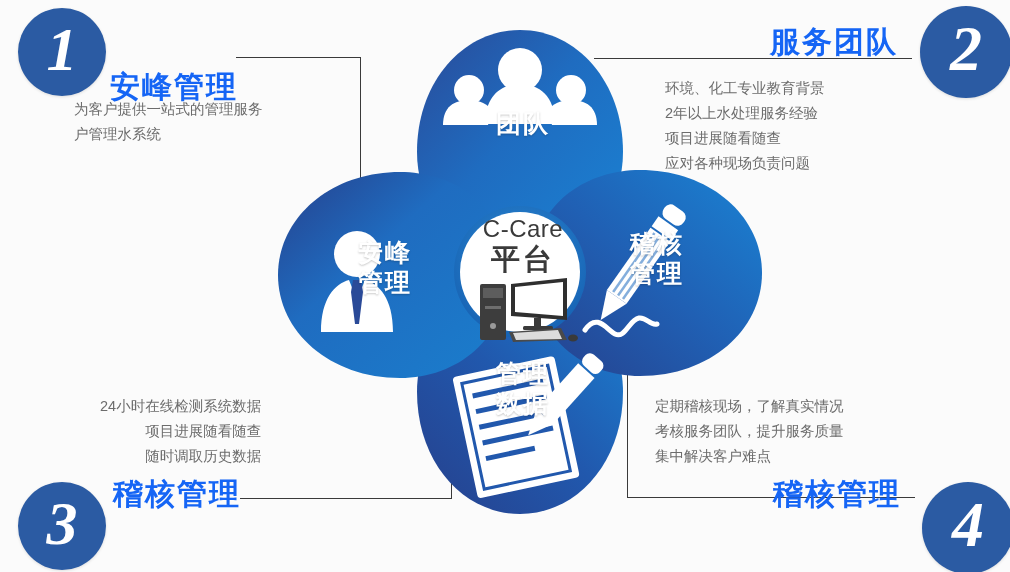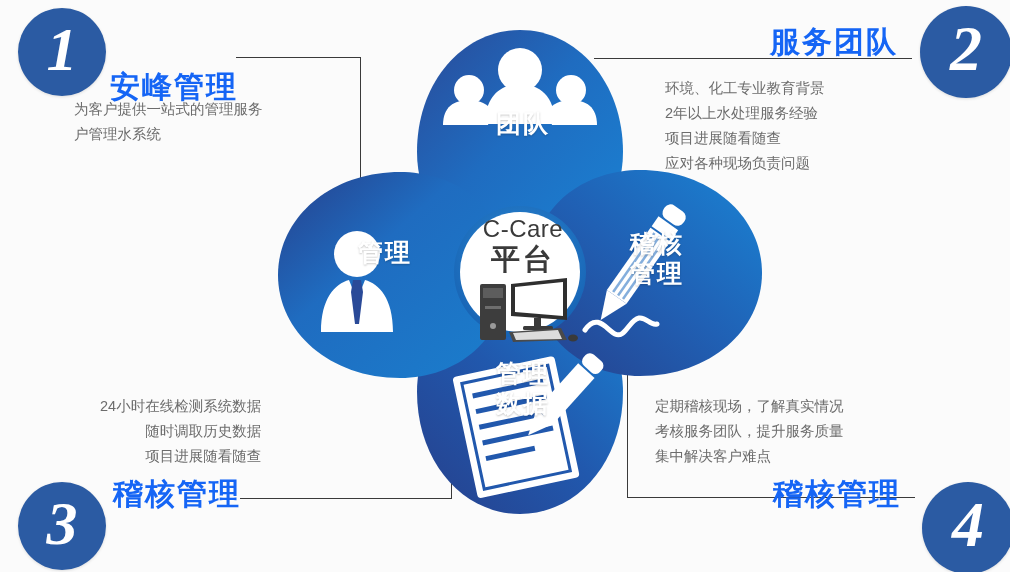--- a/index.html
+++ b/index.html
@@ -235,20 +235,21 @@
   </div>
   <div class="petal-label" id="lbl-right">
     <div>稽核</div>
     <div>管理</div>
   </div>
   <div class="petal-label" id="lbl-bottom">
     <div>管理</div>
     <div>数据</div>
   </div>
   <div class="petal-label" id="lbl-left">
+    <div>安峰</div>
     <div>管理</div>
   </div>
 
   <div class="center-text">
     <div class="cc">C-Care</div>
     <div class="pt">平台</div>
   </div>
 
   <div class="badge" id="badge1">
     <span>1</span>
@@ -273,22 +274,22 @@
     <div>户管理水系统</div>
   </div>
   <div class="qbody" id="b2">
     <div>环境、化工专业教育背景</div>
     <div>2年以上水处理服务经验</div>
     <div>项目进展随看随查</div>
     <div>应对各种现场负责问题</div>
   </div>
   <div class="qbody" id="b3">
     <div>24小时在线检测系统数据</div>
+    <div>项目进展随看随查</div>
     <div>随时调取历史数据</div>
-    <div>项目进展随看随查</div>
   </div>
   <div class="qbody" id="b4">
     <div>定期稽核现场，了解真实情况</div>
     <div>考核服务团队，提升服务质量</div>
     <div>集中解决客户难点</div>
   </div>
 
 </div>
 
 </body></html>

